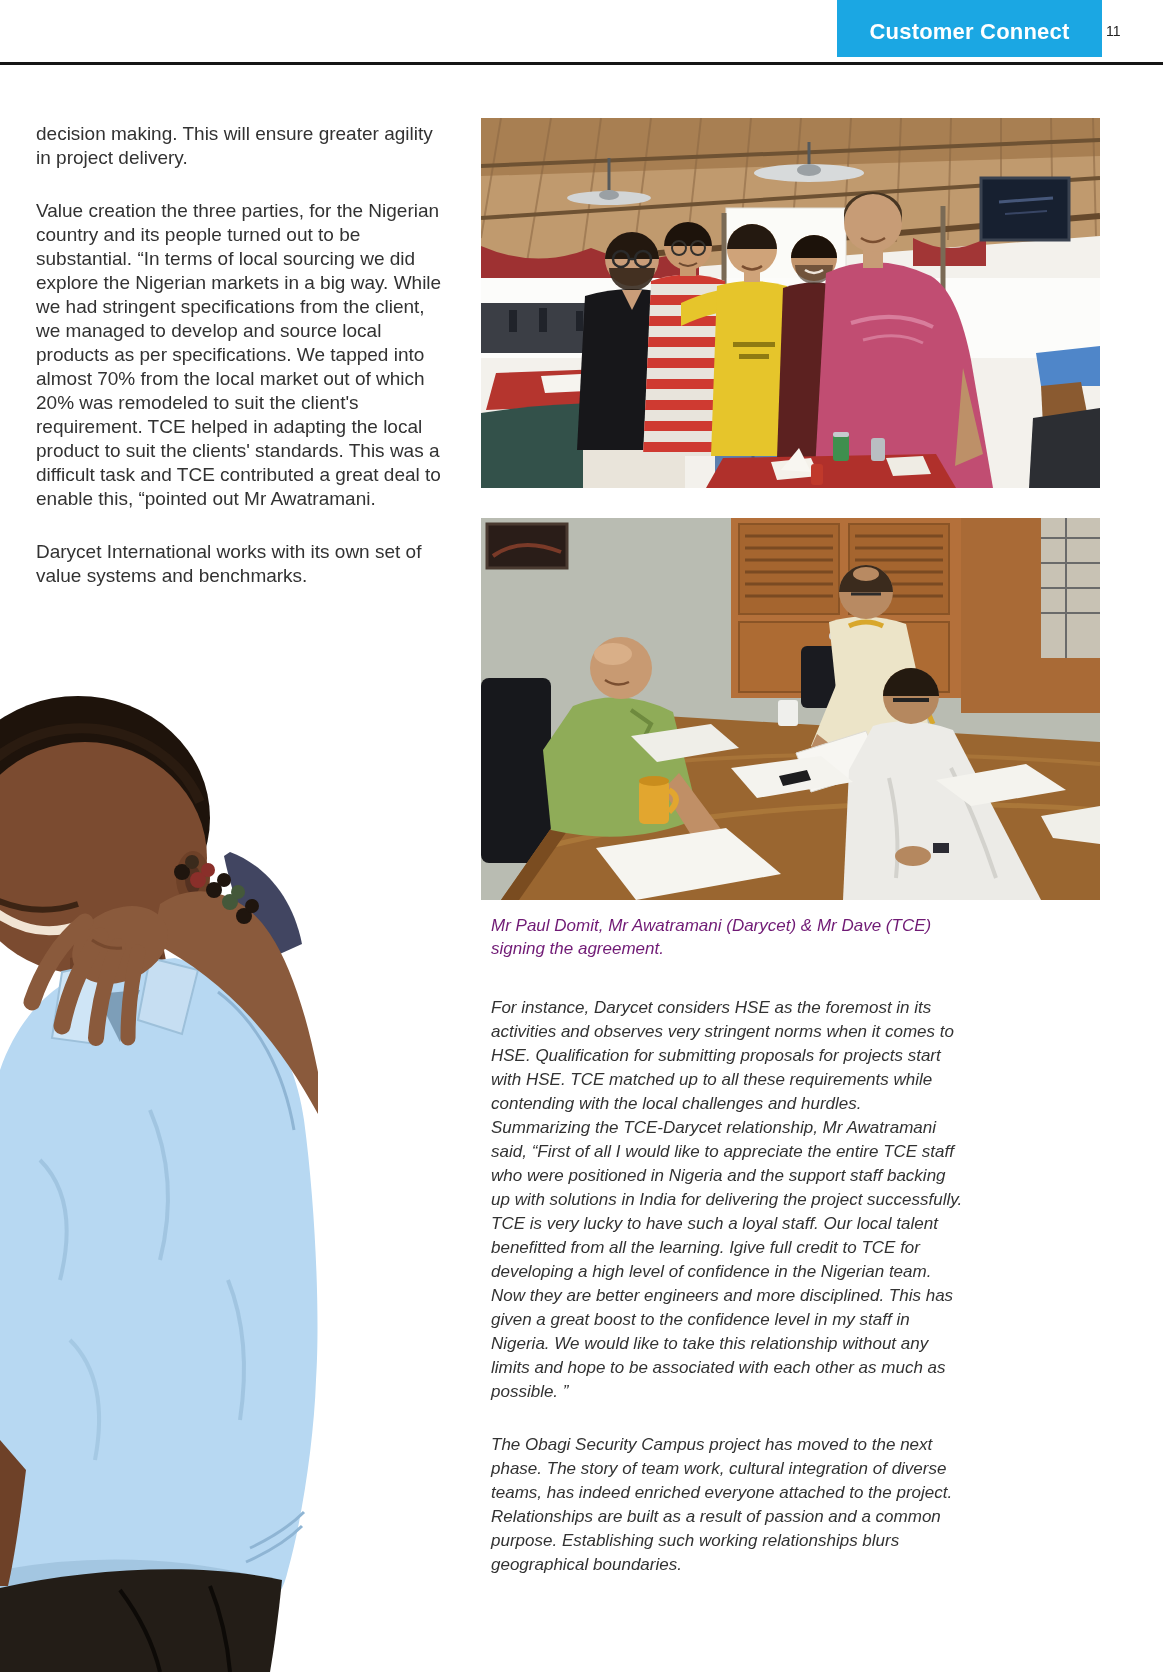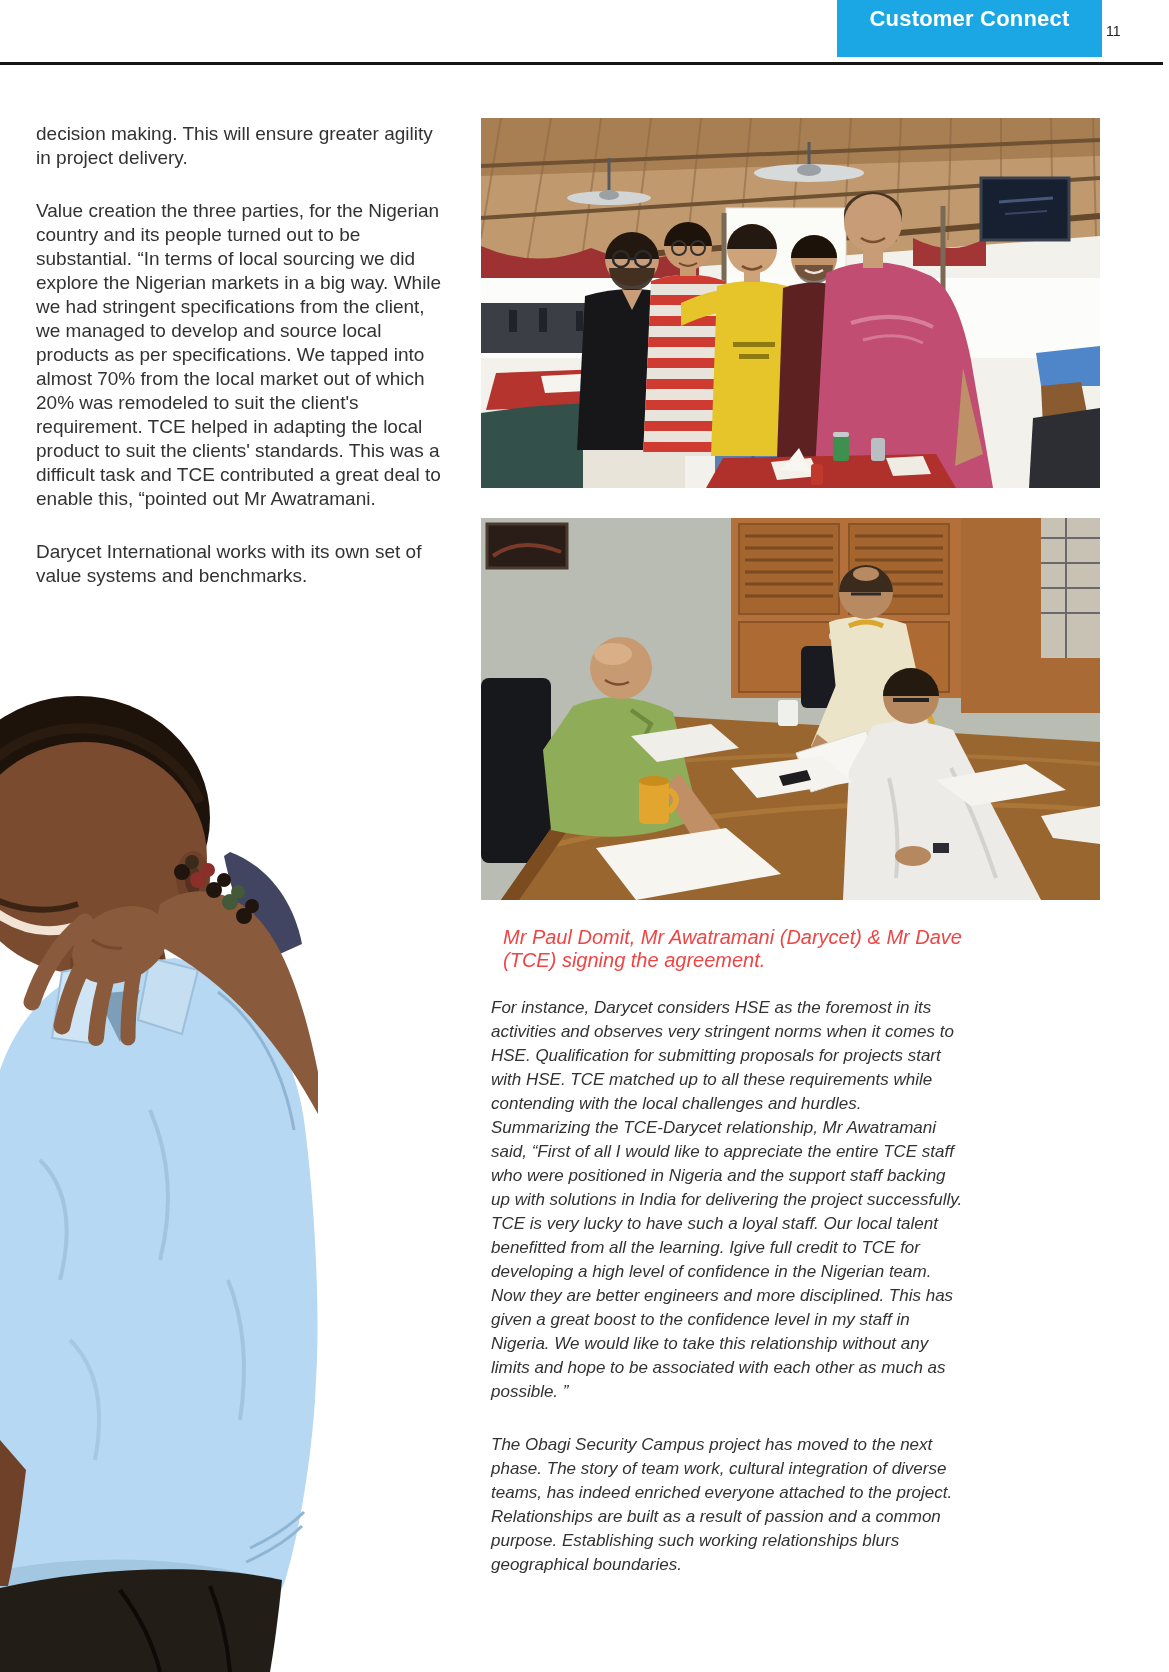--- a/index.html
+++ b/index.html
@@ -1,28 +1,28 @@
 <!DOCTYPE html>
 <html><head>
 <meta charset="utf-8">
 <style>
   html,body{margin:0;padding:0;background:#ffffff;}
   .page{position:relative;width:1169px;height:1672px;background:#ffffff;overflow:hidden;
         font-family:"Liberation Sans",sans-serif;color:#323232;}
   .header-tab{position:absolute;left:837px;top:0;width:265px;height:57px;background:#1BA7E3;
-              display:flex;justify-content:center;}
+              display:flex;align-items:center;justify-content:center;}
   .header-tab span{color:#ffffff;font-weight:bold;font-size:22px;letter-spacing:.2px;padding-top:6px;}
   .page-number{position:absolute;left:1106px;top:23px;width:56px;font-size:14px;color:#222222;}
   .top-rule{position:absolute;left:0;top:62px;width:1163px;height:3px;background:#161616;}
   .left-col{position:absolute;left:36px;top:122px;width:410px;font-size:19px;line-height:24px;}
   .left-col p{margin:0 0 29px 0;}
   .right-col{position:absolute;left:491px;top:996px;width:474px;font-size:17px;line-height:24px;font-style:italic;}
   .right-col p{margin:0 0 29px 0;}
-  .caption{position:absolute;left:491px;top:914px;width:480px;font-size:20px;line-height:23px;
-           font-style:italic;color:#ef4444;margin:12px;}
+  .caption{position:absolute;left:491px;top:914px;width:480px;font-size:17px;line-height:23px;
+           font-style:italic;color:#701a75;margin:0;}
   figure.photo{position:absolute;margin:0;overflow:hidden;}
   figure.photo svg{display:block;width:100%;height:100%;}
   .photo1{left:481px;top:118px;width:619px;height:370px;}
   .photo2{left:481px;top:518px;width:619px;height:382px;}
   .cutout{left:0;top:640px;width:320px;height:1032px;}
 </style>
 </head>
 <body>
 
 <div class="page">

